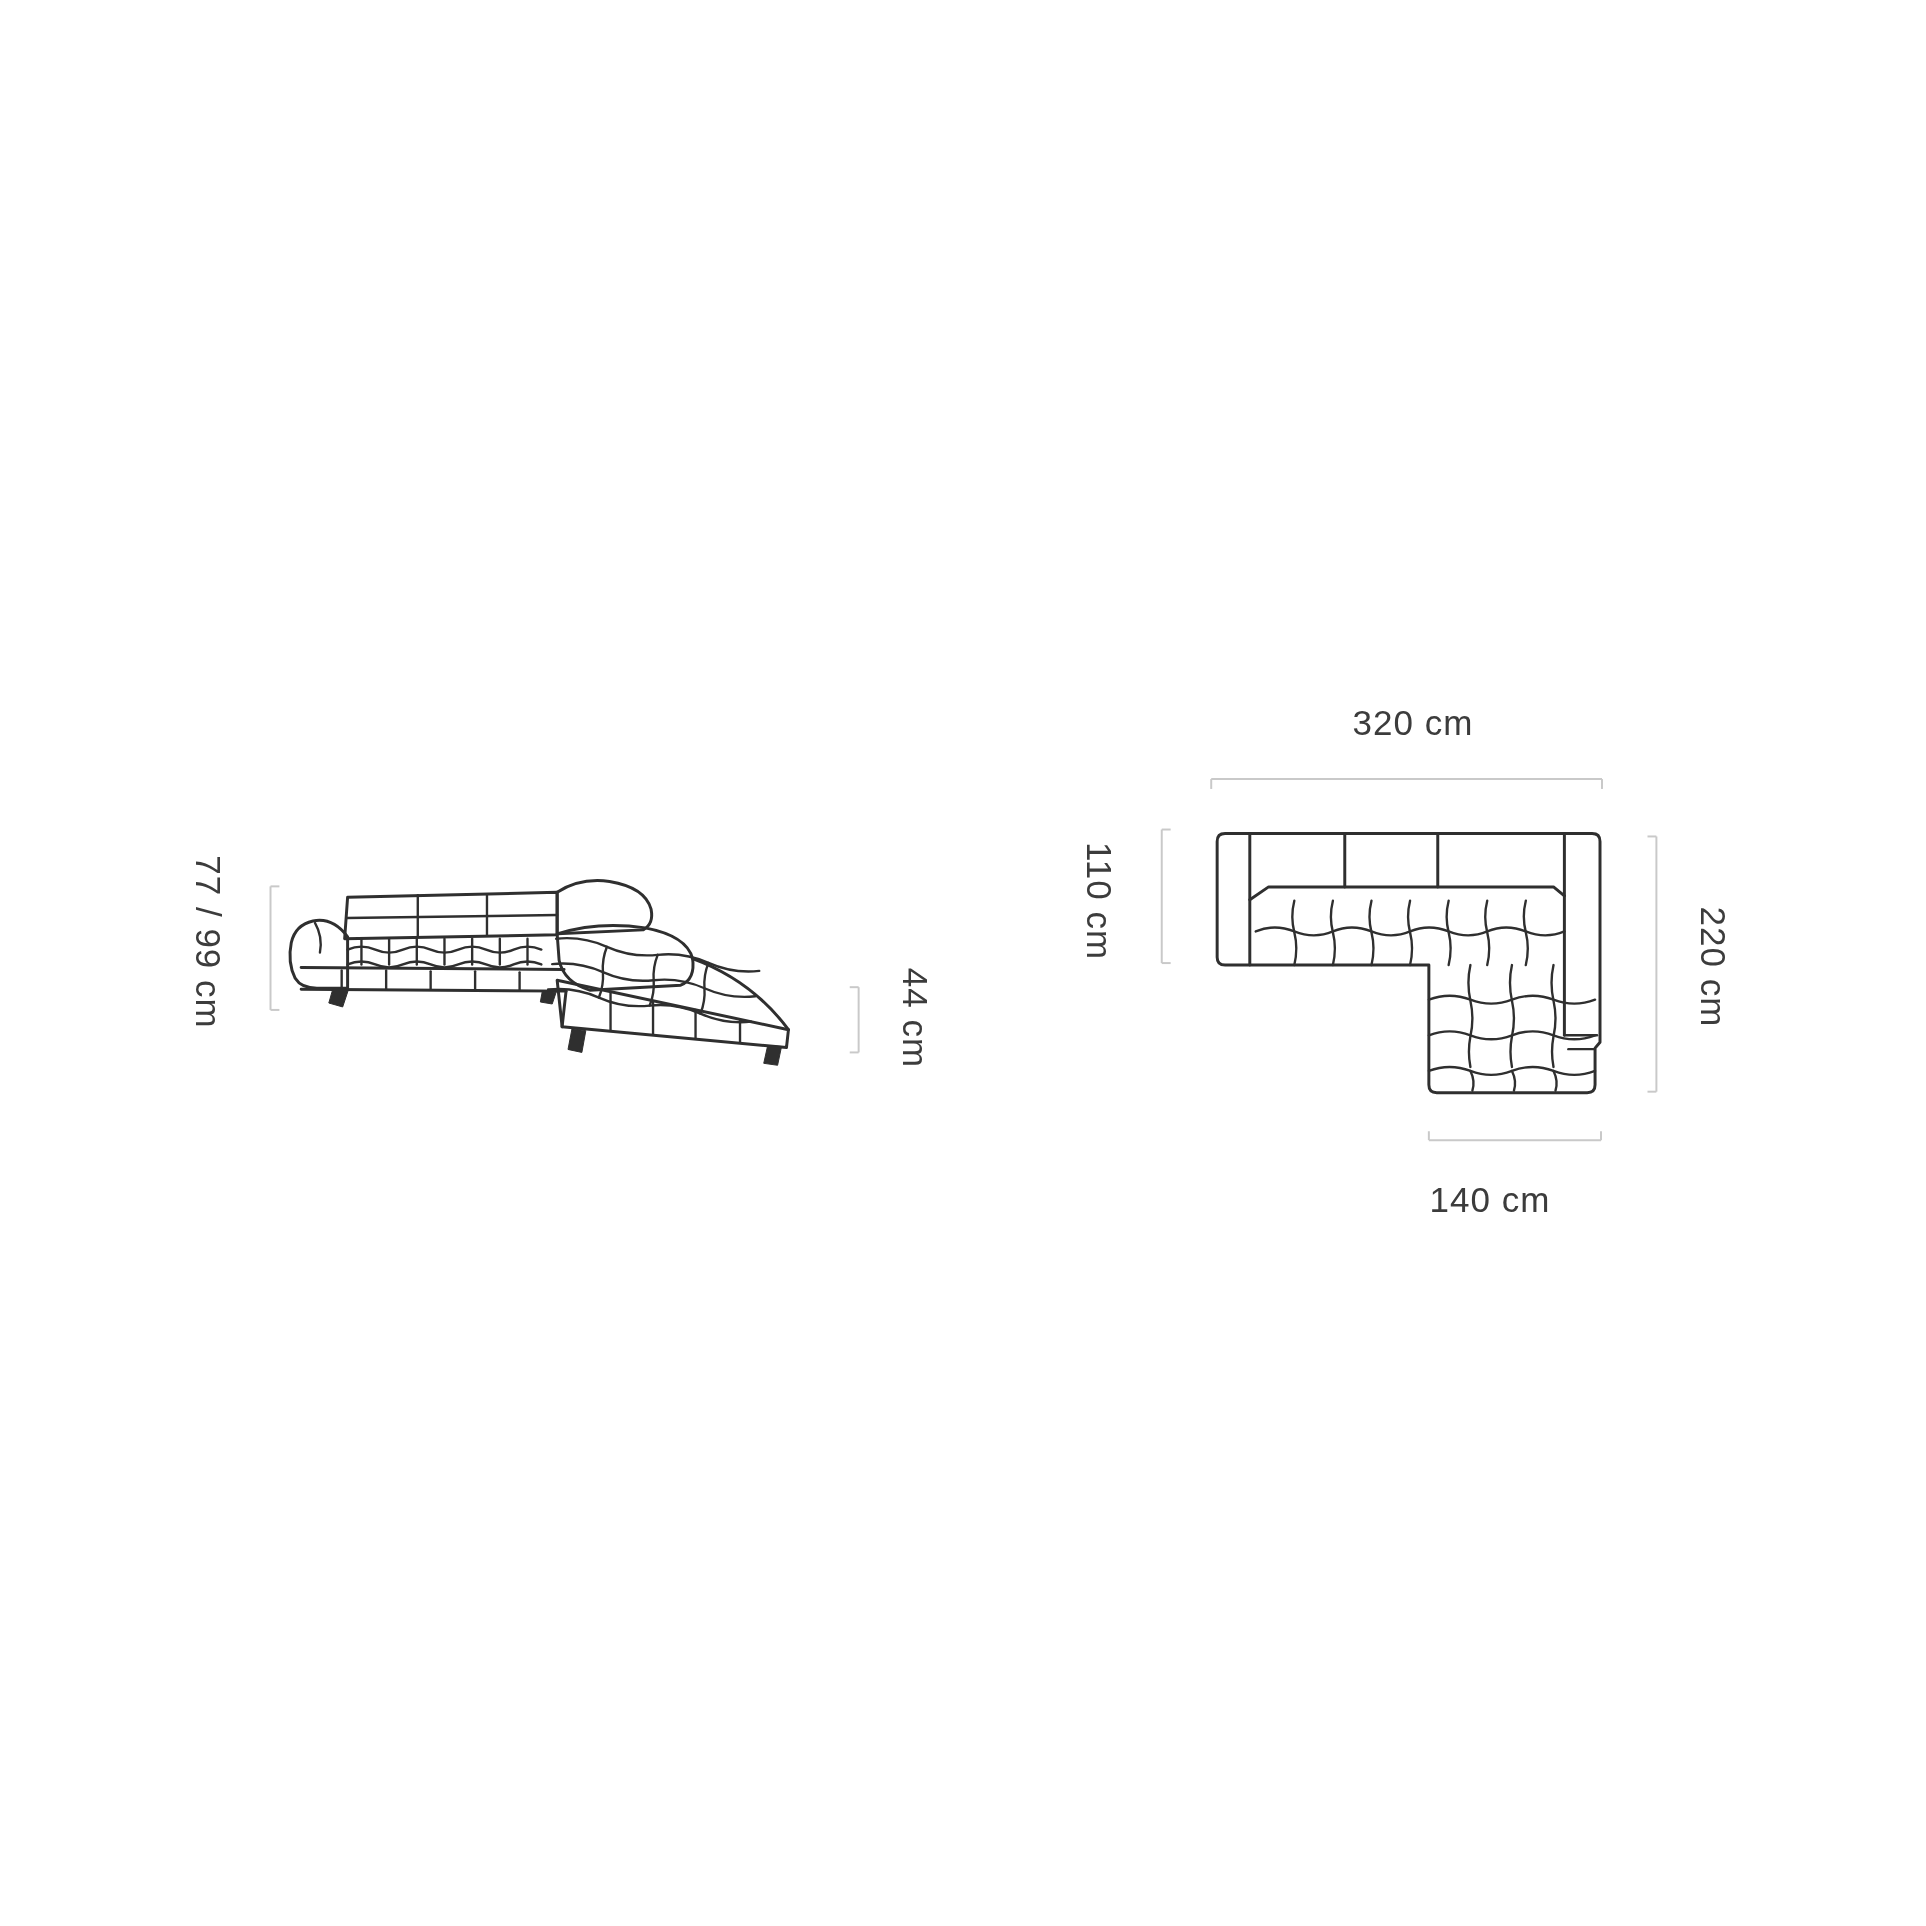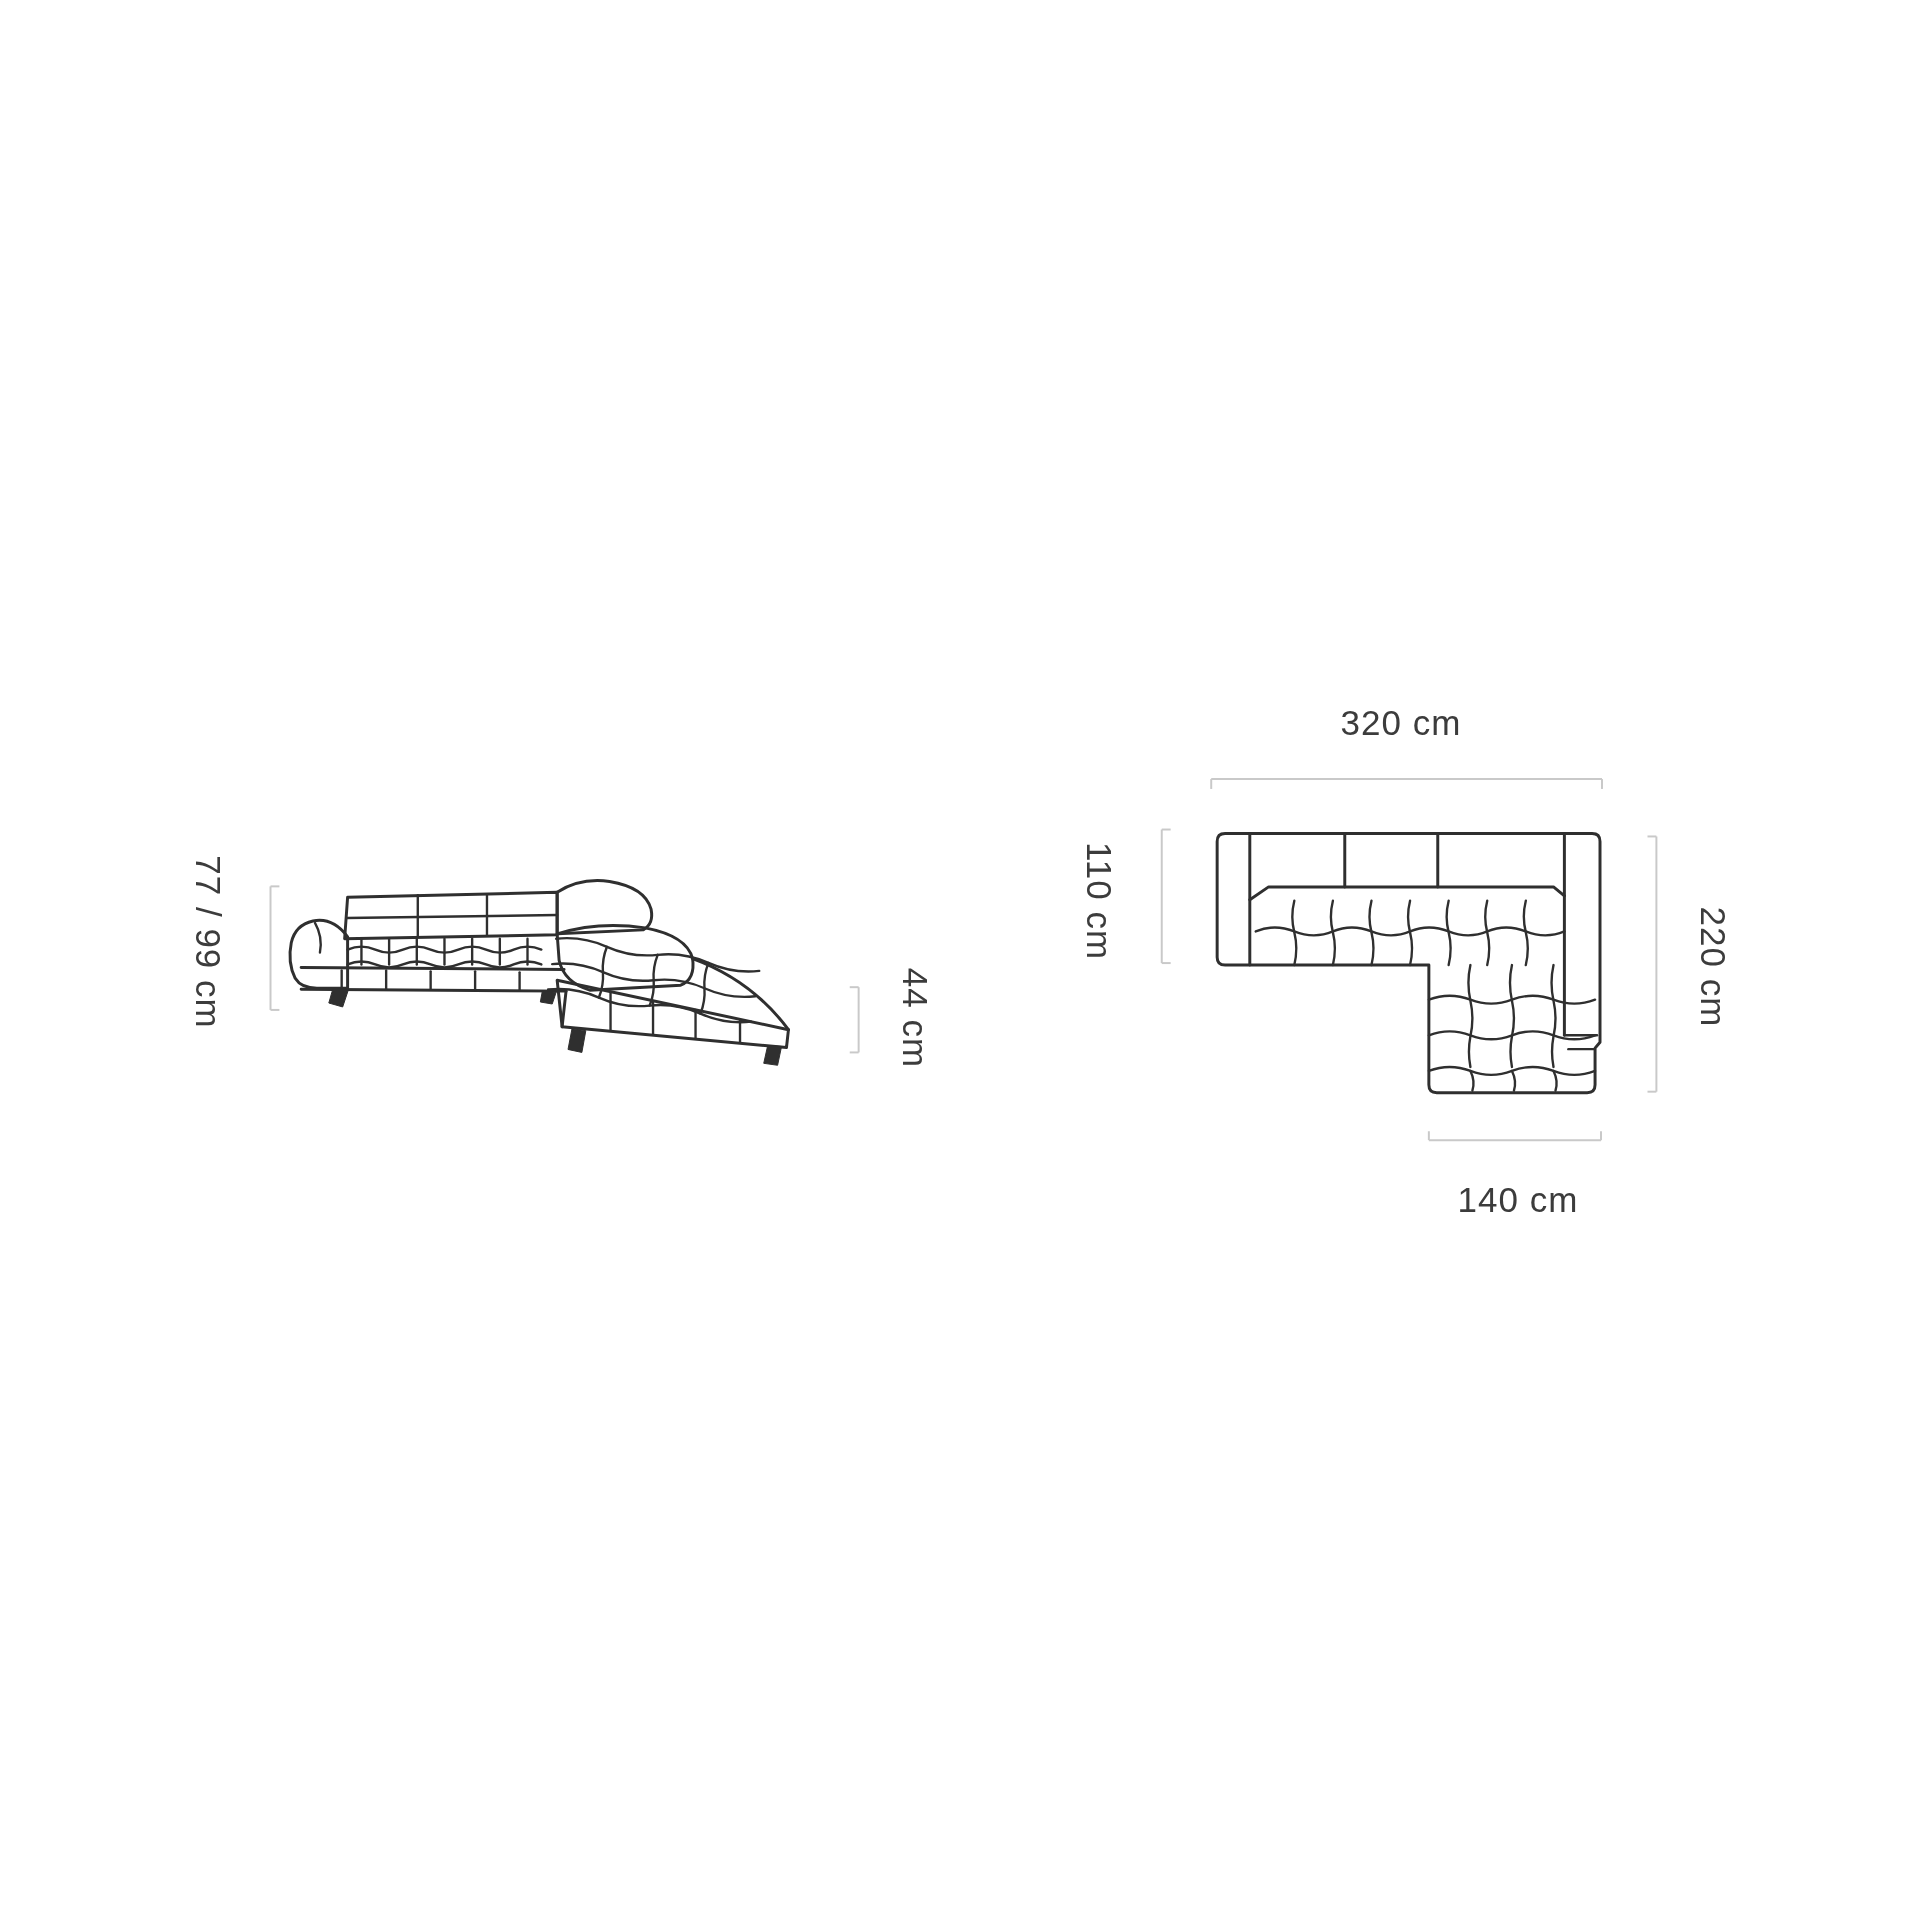--- a/index.html
+++ b/index.html
@@ -211,21 +211,21 @@
       <path class="sofa-thin" d="M293,312 q21,-8 42,0 t42,0 t42,0 t42,0"></path>
       <path class="sofa-thin" d="M335,205 q-4,18 0,36 q4,18 0,36 q-3,16 0,31"></path>
       <path class="sofa-thin" d="M377,205 q-4,18 0,36 q4,18 0,36 q-3,16 0,31"></path>
       <path class="sofa-thin" d="M419,205 q-4,18 0,36 q4,18 0,36 q-3,16 0,31"></path>
       <path class="sofa-thin" d="M335,312 q5,10 2,20"></path>
       <path class="sofa-thin" d="M377,312 q5,10 2,20"></path>
       <path class="sofa-thin" d="M419,312 q5,10 2,20"></path>
     </g>
   </svg>
 
-  <div class="dim-label" style="left:411px; top:129px;">320 cm</div>
+  <div class="dim-label" style="left:423px; top:129px;">320 cm</div>
 
   <div class="dim-label rot" style="left:109px; top:307px;">110 cm</div>
 
   <div class="dim-label rot" style="left:723px; top:373px;">220 cm</div>
 
-  <div class="dim-label" style="left:528px; top:606px;text-align:center;">140 cm</div>
+  <div class="dim-label" style="left:500px; top:606px;text-align:center;">140 cm</div>
 </figure>
 
 
 </body></html>

